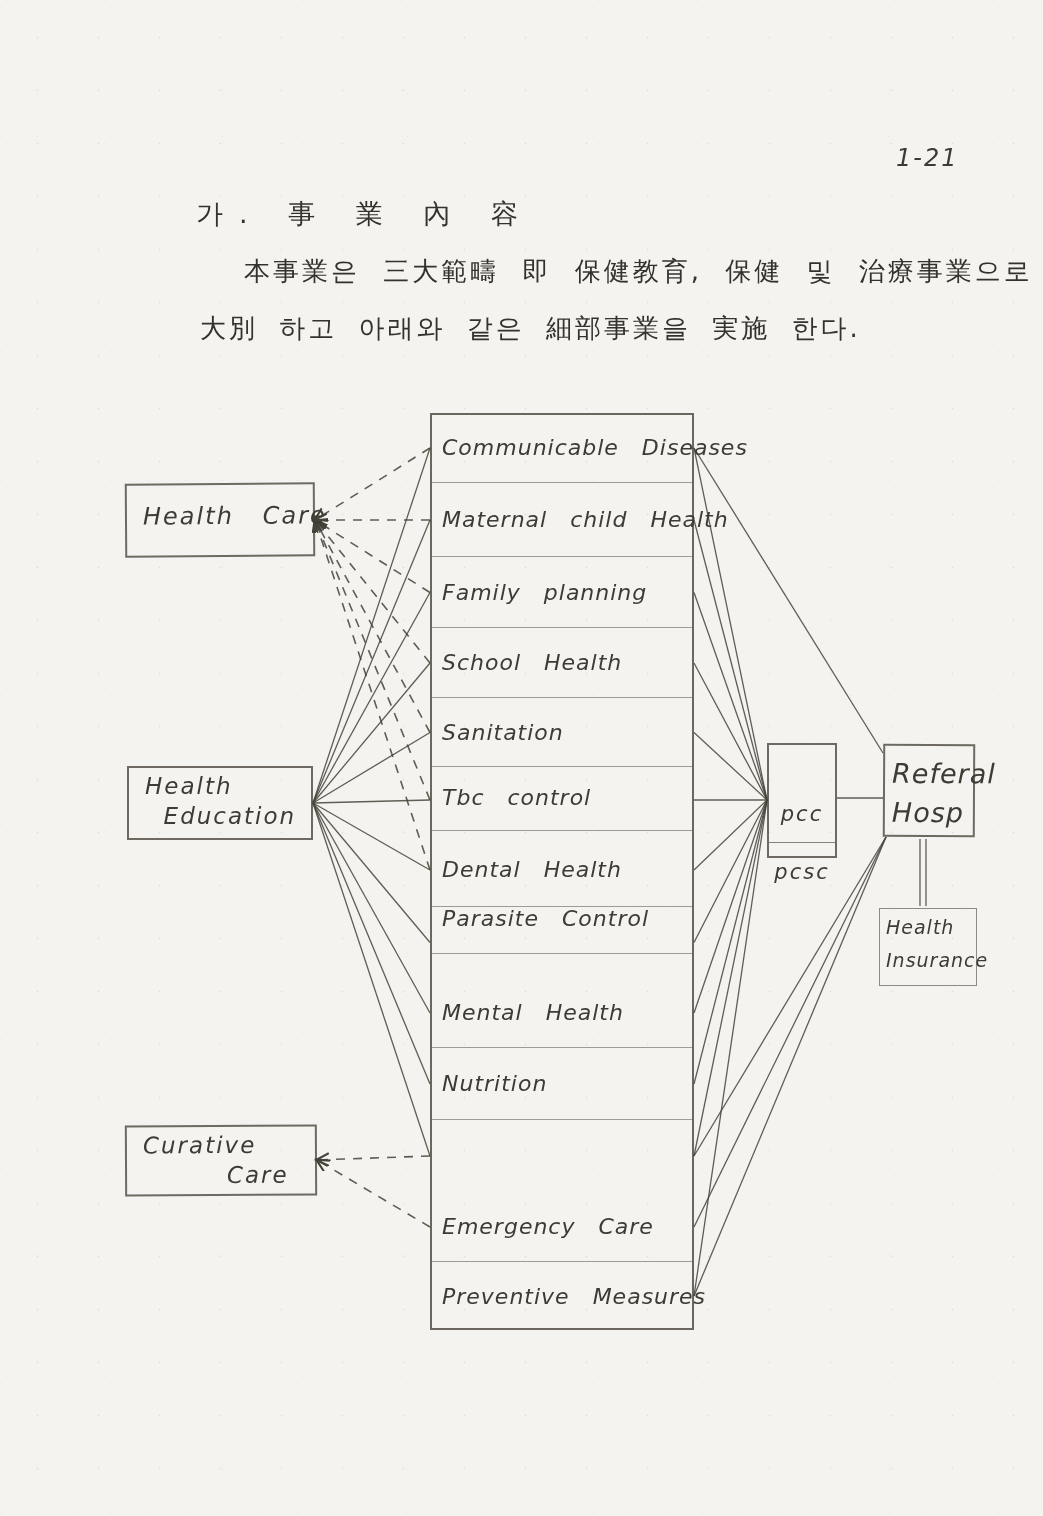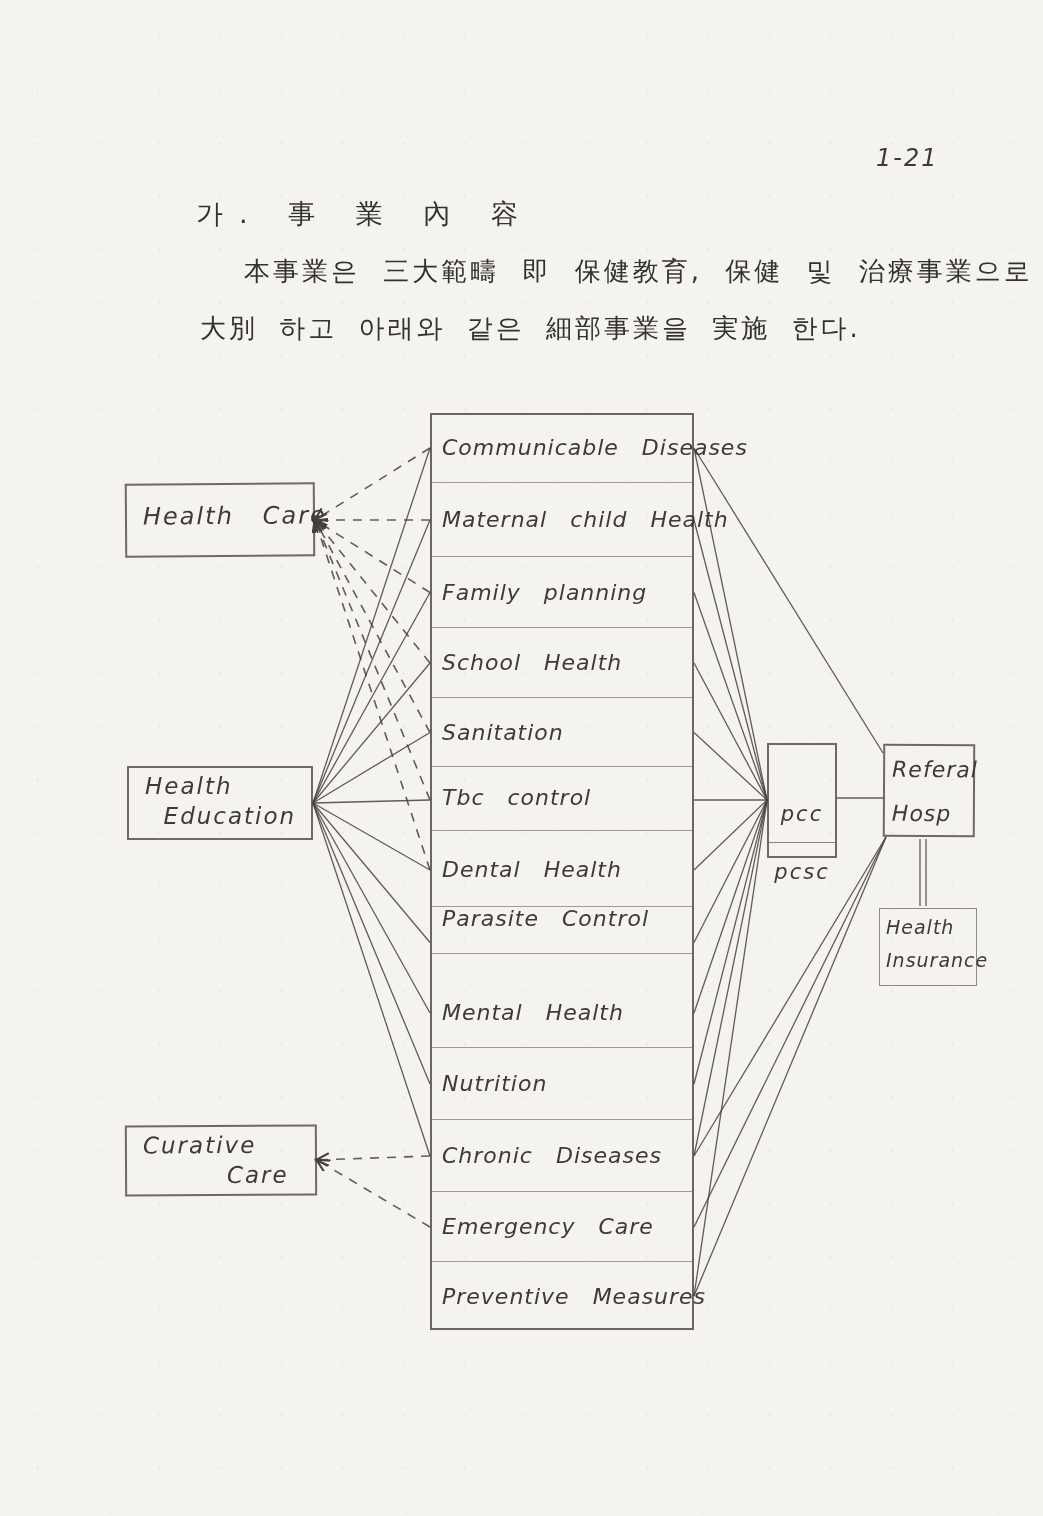--- a/index.html
+++ b/index.html
@@ -22,21 +22,21 @@
     font-style:italic;
     color:#3e3b34;
   }
   .cjk{
     position:absolute;
     font-family:"DejaVu Sans","Liberation Sans",sans-serif;
     color:#34322c;
     white-space:nowrap;
   }
   .page-number{
-    position:absolute;left:876px;top:144px;
+    position:absolute;left:896px;top:144px;
     font-size:24px;letter-spacing:2px;
   }
   .heading-1{left:196px;top:196px;font-size:27px;letter-spacing:16px;}
   .heading-2{left:244px;top:254px;font-size:26px;letter-spacing:3px;word-spacing:12px;}
   .heading-3{left:200px;top:311px;font-size:26px;letter-spacing:3px;word-spacing:10px;}
 
   .box{
     position:absolute;
     border:2px solid rgba(72,67,58,0.78);
     box-sizing:border-box;
@@ -77,22 +77,22 @@
     padding-left:10px;
     white-space:nowrap;
   }
   .pcc-box{left:767px;top:743px;width:70px;height:115px;}
   .pcc-cell{
     height:57px;display:flex;align-items:center;justify-content:center;
     font-size:21px;letter-spacing:2px;
   }
   .pcc-cell-top{border-bottom:1.6px solid rgba(88,82,72,0.7);box-sizing:border-box;margin-top:41px;}
   .referral-box{left:883px;top:744px;width:92px;height:93px;transform:rotate(0.3deg);}
-  .referral-line{font-size:22px;letter-spacing:1px;padding-left:7px;line-height:1.45;margin-top:8px;}
-  .referral-line+.referral-line{margin-top:12px;}
+  .referral-line{font-size:27px;letter-spacing:1px;padding-left:7px;line-height:1.45;margin-top:8px;}
+  .referral-line+.referral-line{margin-top:0;}
   .insurance-box{left:879px;top:908px;width:98px;height:78px;border-width:1.6px;border-color:rgba(72,67,58,0.6);}
   .insurance-line{font-size:19px;letter-spacing:1px;padding-left:6px;line-height:1.6;margin-top:3px;}
   svg.wires{position:absolute;left:0;top:0;pointer-events:none;}
 </style>
 </head>
 <body>
 
 <div class="page">
 
   <div class="hw page-number">1-21</div>
@@ -188,23 +188,20 @@
       </div>
       <div class="prog-row" style="top: 468px; height: 71px;">
         <span class="hw row-label">Parasite Control</span>
       </div>
       <div class="prog-row" style="top: 563px; height: 70px;">
         <span class="hw row-label">Mental Health</span>
       </div>
       <div class="prog-row" style="top: 633px; height: 72px;">
         <span class="hw row-label">Nutrition</span>
       </div>
-      <div class="prog-row" style="top: 705px; height: 72px;">
-        <span class="hw row-label">Chronic Diseases</span>
-      </div>
       <div class="prog-row" style="top: 777px; height: 70px;">
         <span class="hw row-label">Emergency Care</span>
       </div>
       <div class="prog-row" style="top: 847px; height: 68px;">
         <span class="hw row-label">Preventive Measures</span>
       </div>
     </div>
 
   <div class="box pcc-box">
     <div class="hw pcc-cell pcc-cell-top">pcc</div>

